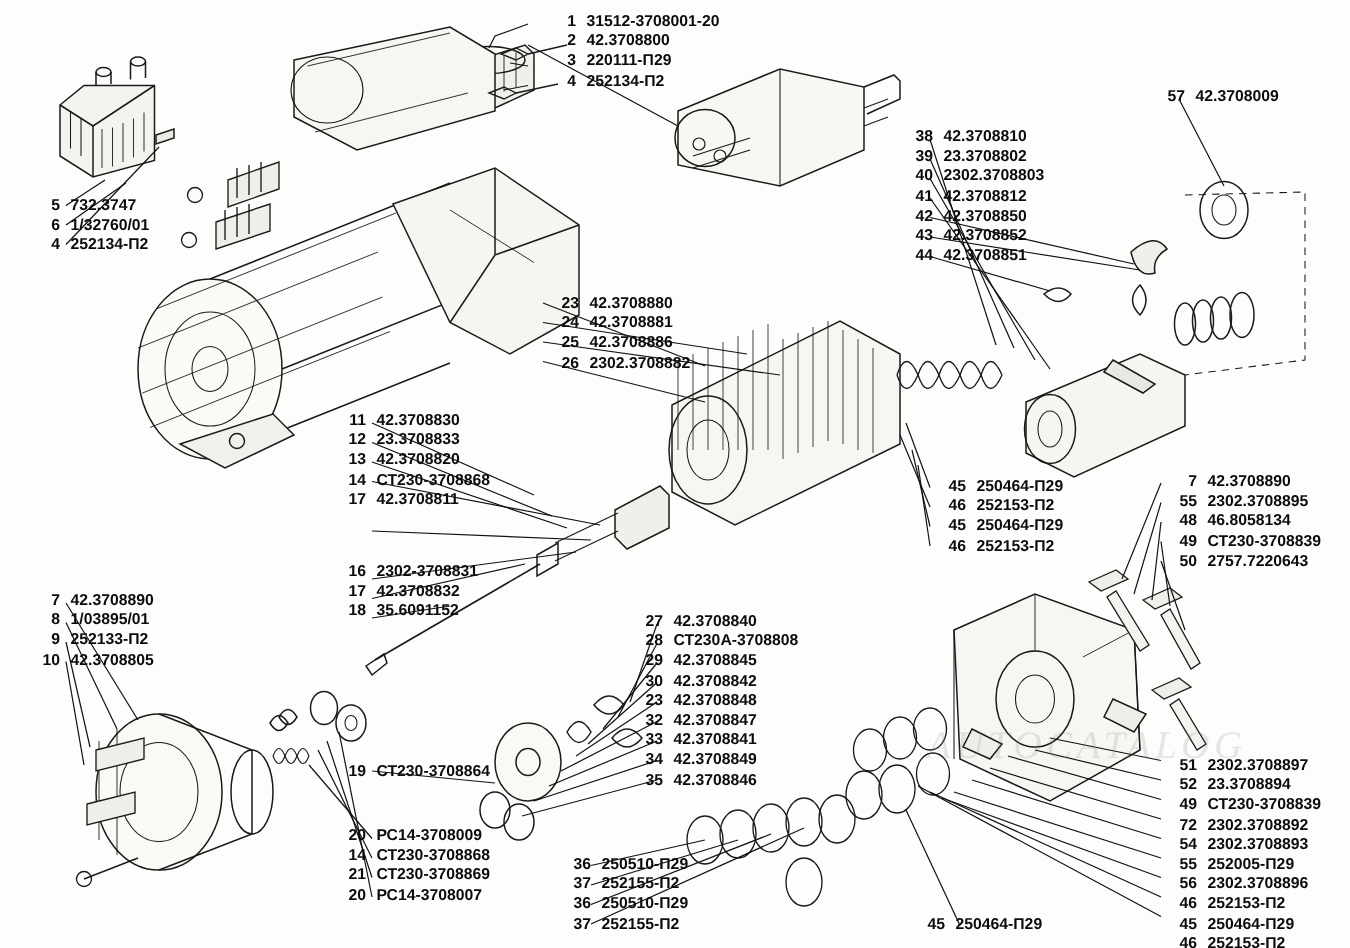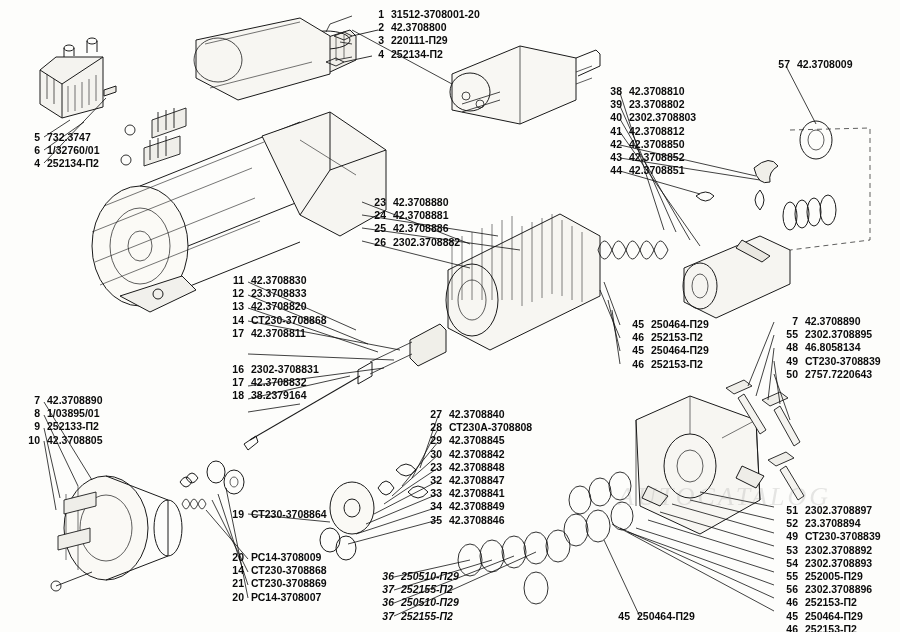--- a/index.html
+++ b/index.html
@@ -442,31 +442,31 @@
         <span class="part">42.3708820</span>
       </div>
     <div class="label-row">
         <span class="num">14</span>
         <span class="part">СТ230-3708868</span>
       </div>
     <div class="label-row" style="height:19px">
         <span class="num">17</span>
         <span class="part">42.3708811</span>
       </div>
-    <div class="label-row" style="margin-top:17px">
+    <div class="label-row" style="margin-top:29px">
         <span class="num">16</span>
         <span class="part">2302-3708831</span>
       </div>
     <div class="label-row">
         <span class="num">17</span>
         <span class="part">42.3708832</span>
       </div>
     <div class="label-row">
         <span class="num">18</span>
-        <span class="part">38.2379164</span>
+        <span class="part">35.6091152</span>
       </div>
   </div>
 
   <div class="label-group" style="left:420px; top:408px;">
     <div class="label-row">
         <span class="num">27</span>
         <span class="part">42.3708840</span>
       </div>
     <div class="label-row">
         <span class="num">28</span>
@@ -551,21 +551,21 @@
       </div>
     <div class="label-row">
         <span class="num">52</span>
         <span class="part">23.3708894</span>
       </div>
     <div class="label-row">
         <span class="num">49</span>
         <span class="part">СТ230-3708839</span>
       </div>
     <div class="label-row">
-        <span class="num">53</span>
+        <span class="num">72</span>
         <span class="part">2302.3708892</span>
       </div>
     <div class="label-row">
         <span class="num">54</span>
         <span class="part">2302.3708893</span>
       </div>
     <div class="label-row">
         <span class="num">55</span>
         <span class="part">252005-П29</span>
       </div>
@@ -625,21 +625,21 @@
     <div class="label-row">
         <span class="num">21</span>
         <span class="part">СТ230-3708869</span>
       </div>
     <div class="label-row">
         <span class="num">20</span>
         <span class="part">РС14-3708007</span>
       </div>
   </div>
 
-  <div class="label-group" style="left:372px; top:570px;font-style:italic;">
+  <div class="label-group" style="left:372px; top:570px;">
     <div class="label-row">
         <span class="num">36</span>
         <span class="part">250510-П29</span>
       </div>
     <div class="label-row">
         <span class="num">37</span>
         <span class="part">252155-П2</span>
       </div>
     <div class="label-row">
         <span class="num">36</span>

